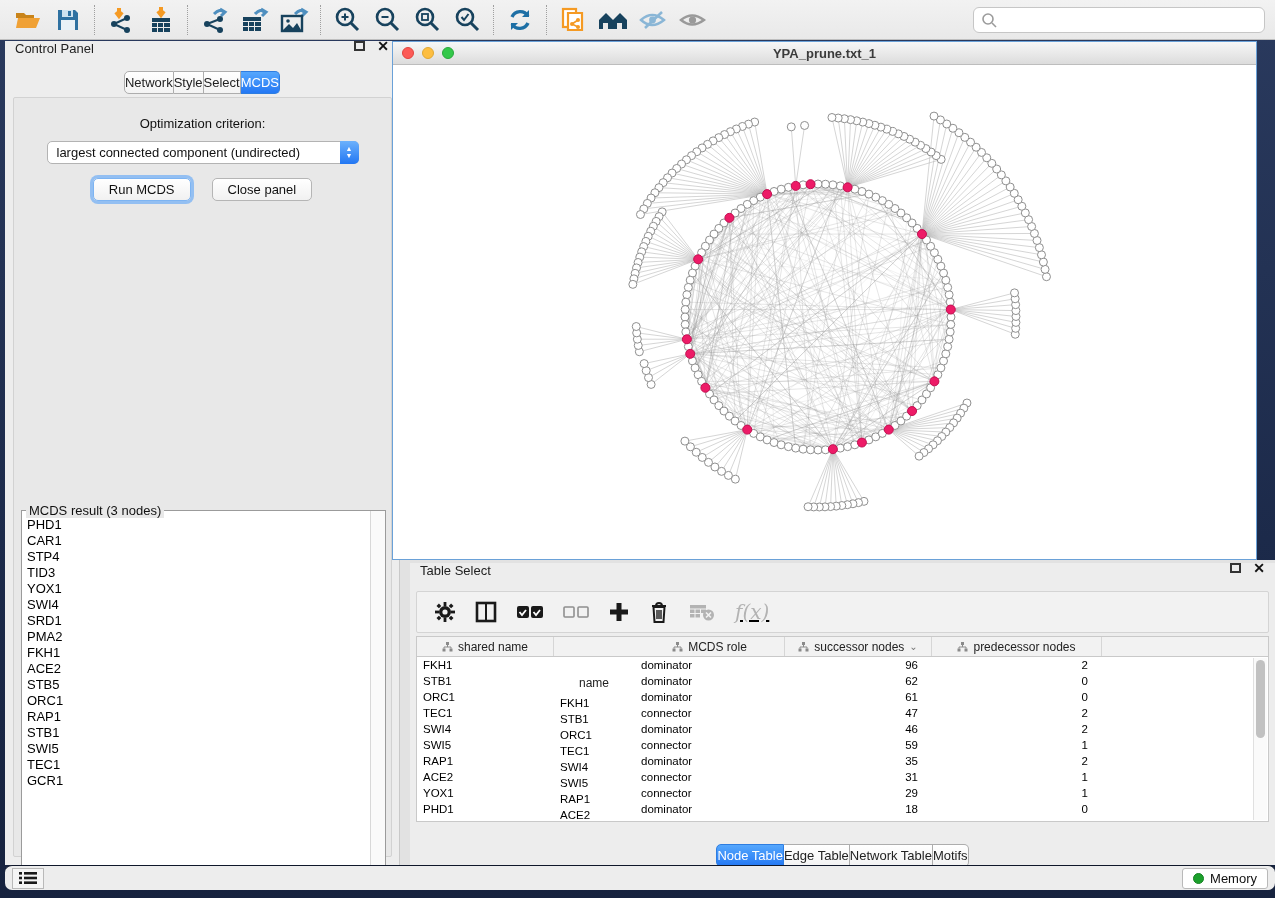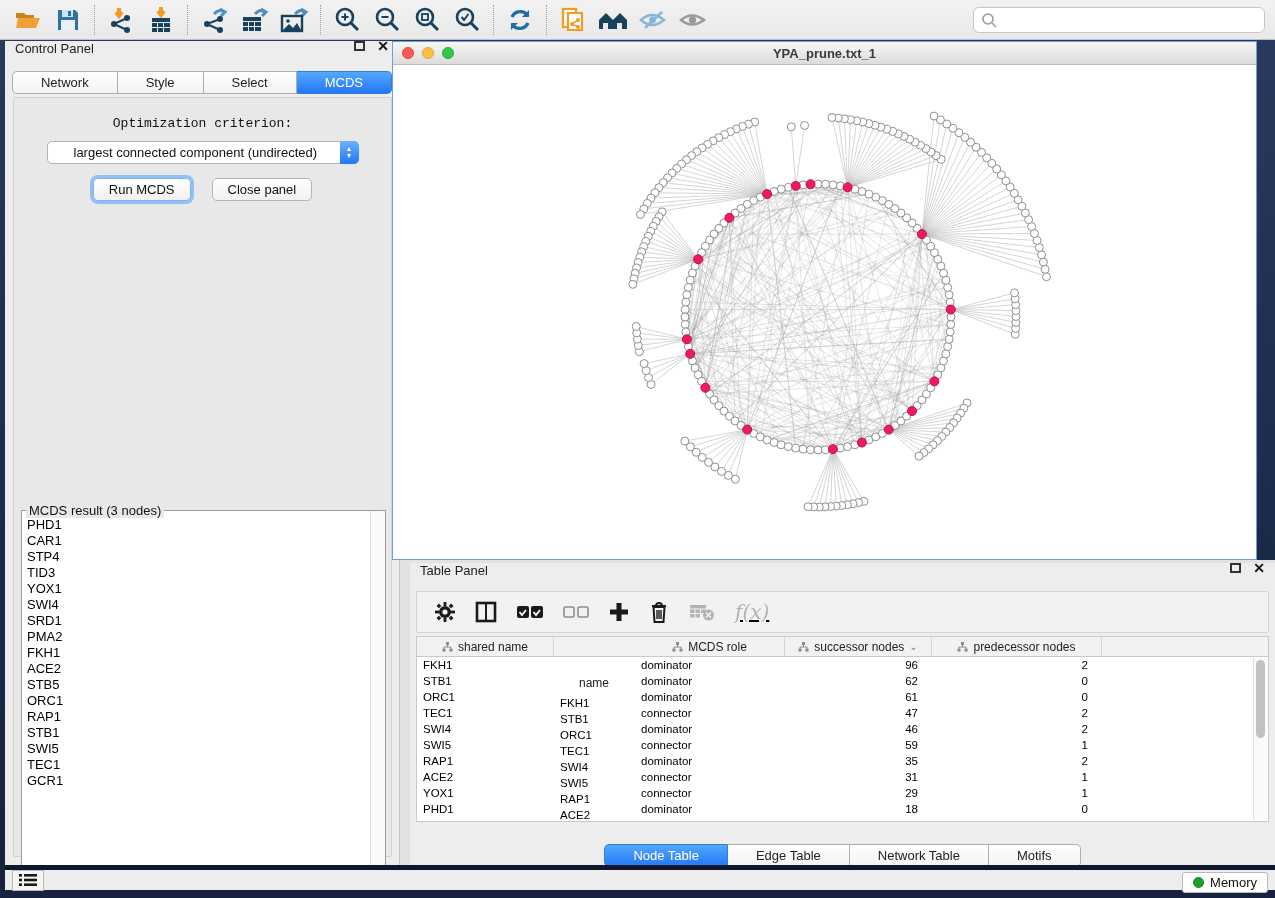--- a/index.html
+++ b/index.html
@@ -29,36 +29,36 @@
     position:absolute; left:5px; top:41px; width:395px; height:824px;
     background:#ededed; border-right:1px solid #c9c9c9;
   }
   .panel-header { height:26px; display:flex; align-items:flex-start; padding:0 10px; font-size:13px; color:#222; }
   .panel-header .ph-title { flex:1; }
   .ph-float { width:11px; height:10px; border:2px solid #333; margin-right:12px; cursor:default; }
   .ph-close { font-size:14px; font-weight:bold; color:#111; cursor:default; line-height:10px; }
   .seg-tabs { display:flex; justify-content:center; margin-top:4px; }
   .seg-tab {
     font-size:13px; color:#222; background:linear-gradient(#ffffff,#f3f3f3);
-    border:1px solid #adadad; border-left:none; padding:3px 28px; cursor:default;
+    border:1px solid #adadad; border-left:none; padding:3px 0; cursor:default;
   }
   .seg-tab:first-child { border-left:1px solid #adadad; border-radius:5px 0 0 5px; }
   .seg-tab:last-child { border-radius:0 5px 5px 0; }
   .seg-tab.active { background:linear-gradient(#55a7fd,#2478f4); color:#fff; border-color:#2e7de0; }
   .cp-body {
     position:absolute; left:8px; top:56px; width:379px; height:760px;
     background:#e8e8e8; border:1px solid #d2d2d2; border-radius:2px;
   }
-  .opt-label { text-align:center; margin-top:18px; font-size:13px; color:#111;font-family:Liberation Mono, monospace; }
+  .opt-label { text-align:center; margin-top:18px; font-size:13px; color:#111; }
   .dropdown {
     margin:10px auto 0 auto; width:312px; height:23px; background:#fff;
     border:1px solid #b3b3b3; border-radius:5px; display:flex; align-items:center;
     font-size:13px; color:#111; position:relative; cursor:default;
   }
-  .dropdown .dd-text { padding-left:26px; flex:1; white-space:nowrap; }
+  .dropdown .dd-text { padding-left:9px; flex:1; white-space:nowrap; }
   .dd-stepper {
     width:19px; height:23px; margin-right:-1px; border-radius:0 5px 5px 0;
     background:linear-gradient(#6cb1fc,#2277f3);
     display:flex; flex-direction:column; align-items:center; justify-content:center; gap:1px;
   }
   .dd-stepper span { color:#fff; font-size:7px; line-height:6px; }
   .btn-row { display:flex; justify-content:center; gap:21px; margin-top:14px; }
   .mac-btn {
     font-size:13px; color:#111; background:linear-gradient(#ffffff,#f1f1f1);
     border:1px solid #b5b5b5; border-radius:5px; padding:3px 15px; cursor:default;
@@ -122,22 +122,22 @@
   .dt-td { font-size:11.5px; color:#000; padding-left:6px; display:flex; align-items:center; }
   .dt-td.num { justify-content:flex-end; padding-right:14px; }
   .c0 { width:137px; } .c1 { width:81px;margin-top:46px; } .c2 { width:150px;align-items:center; } .c3 { width:147px; } .c4 { width:170px; } .c5 { flex:1; }
   .dt-scroll { position:absolute; right:1px; top:21px; bottom:1px; width:14px; background:#fafafa; border-left:1px solid #e0e0e0; }
   .dt-thumb { position:absolute; left:2px; top:2px; width:9px; height:78px; background:#c1c1c1; border-radius:5px; }
   .tp-tabs { display:flex; justify-content:center; margin-top:22px; }
 
   
   .status-bar {
     position:absolute; left:5px; top:865px; width:1270px; height:25px;
-    background:#ededed; border-top:5px solid #0f172a;
-    display:flex; align-items:center;
+    background:#ededed; border-top:1px solid #0f172a;
+    display:flex; align-items:center;border-radius:7px;
   }
   .sb-left-btn { margin-left:7px; width:32px; height:21px; background:#f5f5f5; border:1px solid #b9b9b9;
     display:flex; align-items:center; justify-content:center; cursor:default; }
   .memory-btn { position:absolute; right:7px; top:2px; height:21px; background:#fff;
     border:1px solid #b9b9b9; border-radius:3px; display:flex; align-items:center; gap:6px;
     padding:0 10px; font-size:13px; color:#111; cursor:default; }
   .mem-dot { width:11px; height:11px; border-radius:50%; background:#1ca02c; border:1px solid #158223; }
   .v-split { position:absolute; left:400px; top:41px; width:10px; height:824px; background:#e2e2e2; }
   .v-split .grip { position:absolute; left:1px; top:409px; width:7px; height:9px; background:#cfcfcf; border:1px solid #bdbdbd; }
   .h-split { position:absolute; left:410px; top:560px; width:865px; height:3px; background:#e2e2e2; }
@@ -1072,21 +1072,21 @@
         <circle cx="495.76026617653974" cy="364.6143184973618" r="4.5" fill="#ed1b67" stroke="#c40f52"></circle>
         <circle cx="519.0452018978108" cy="346.04520189781084" r="4.5" fill="#ed1b67" stroke="#c40f52"></circle>
         <circle cx="541.4047151138642" cy="316.33461198499697" r="4.5" fill="#ed1b67" stroke="#c40f52"></circle>
       </g>
     </svg>
 </div>
 <div class="h-split"></div>
 
 <div class="table-panel">
   <div class="panel-header">
-    <span class="ph-title">Table Panel</span>
+    <span class="ph-title">Table Select</span>
     <span class="ph-float"></span>
     <span class="ph-close">✕</span>
   </div>
   <div class="tp-toolbar">
     <span class="tp-icon">
       <svg width="20" height="20" viewBox="0 0 20 20">
         <g fill="#1a1a1a">
             <circle cx="10" cy="10" r="6"></circle>
         <rect x="8.6" y="0" width="2.8" height="4"></rect>
             <rect x="8.6" y="16" width="2.8" height="4"></rect>

